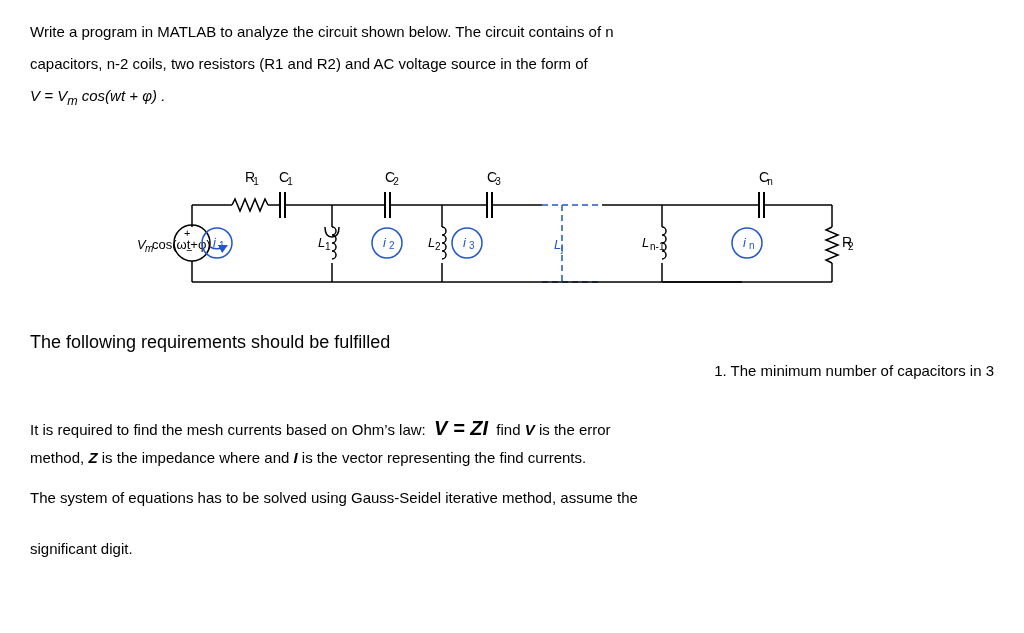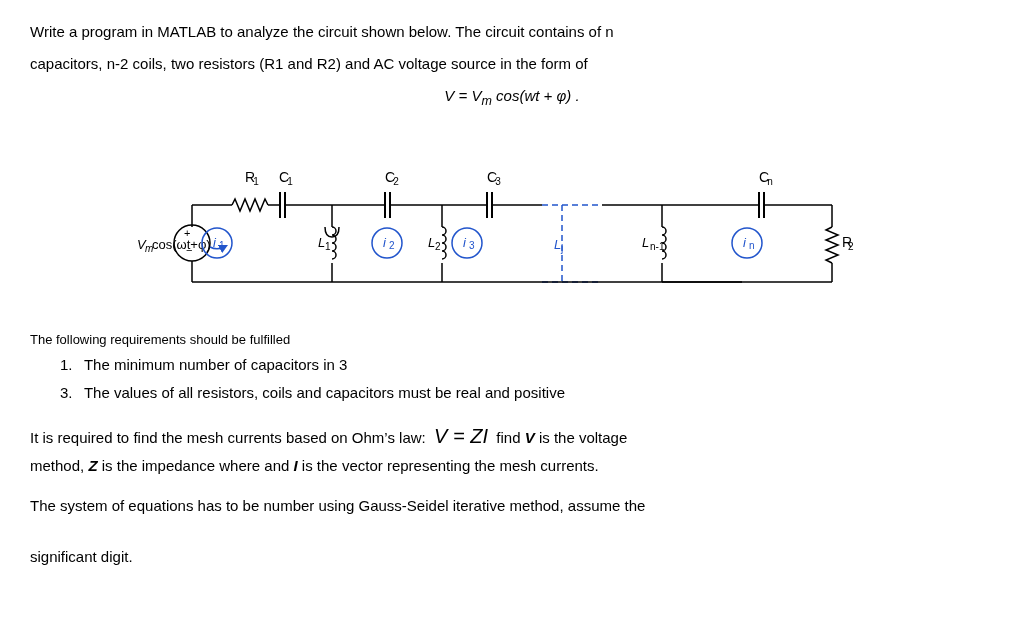--- a/index.html
+++ b/index.html
@@ -13,36 +13,36 @@
       padding: 20px 30px;
     }
     .intro-text {
       line-height: 1.6;
       margin-bottom: 8px;
     }
     .formula-line {
       margin-bottom: 16px;
       font-style: italic;
       line-height: 1.6;
-      text-align: center;
     }
     .circuit-container {
       display: flex;
       justify-content: center;
       margin: 10px 0 20px 0;
       position: relative;
     }
     .requirements-title {
       margin-bottom: 6px;
-      font-size: 13px;
+      font-size: 18px;
     }
     .requirements-list {
       list-style: none;
       margin-left: 30px;
-      margin-bottom: 14px;
+      margin-bottom: 28px;
+      text-align: right;
     }
     .requirements-list li {
       margin-bottom: 4px;
       line-height: 1.6;
     }
     .req-num {
       display: inline-block;
       width: 20px;
     }
     .ohms-law-section {
@@ -51,21 +51,21 @@
     }
     .gauss-section {
       line-height: 1.7;
     }
     .bold-italic {
       font-weight: bold;
       font-style: italic;
     }
     .big-formula {
       font-size: 20px;
-      font-weight: normal;
+      font-weight: bold;
       font-style: italic;
     }
   </style>
 </head>
 <body>
 
 <p class="intro-text">Write a program in MATLAB to analyze the circuit shown below. The circuit contains of n</p>
 <p class="intro-text">capacitors, n-2 coils, two resistors (R1 and R2) and AC voltage source in the form of</p>
 <p class="formula-line">
   <span><em>V</em> = <em>V</em><sub>m</sub> cos(<em>wt</em> + <em>φ</em>) .</span>
@@ -217,36 +217,32 @@
 
   </svg>
 </div>
 
 <p class="requirements-title">The following requirements should be fulfilled</p>
 <ol class="requirements-list">
   <li>
     <span class="req-num">1.</span>
     <span>The minimum number of capacitors in 3</span>
   </li>
-  <li>
-    <span class="req-num">3.</span>
-    <span>The values of all resistors, coils and capacitors must be real and positive</span>
-  </li>
 </ol>
 
 <p class="ohms-law-section">
   <span>It is required to find the mesh currents based on Ohm’s law:</span>
   &nbsp;<span class="big-formula">V = ZI</span>&nbsp;
   <span>find</span>
   <span class="bold-italic"> V </span>
-  <span>is the voltage</span><br>
+  <span>is the error</span><br>
   <span>method, </span>
   <span class="bold-italic">Z</span>
   <span> is the impedance where and </span>
   <span class="bold-italic">I</span>
-  <span> is the vector representing the mesh currents.</span>
+  <span> is the vector representing the find currents.</span>
 </p>
 
 <p class="gauss-section">
-  <span>The system of equations has to be number using Gauss-Seidel iterative method, assume the</span><br>
+  <span>The system of equations has to be solved using Gauss-Seidel iterative method, assume the</span><br>
   <br>
   <span>significant digit.</span>
 </p>
 
 </body></html>

